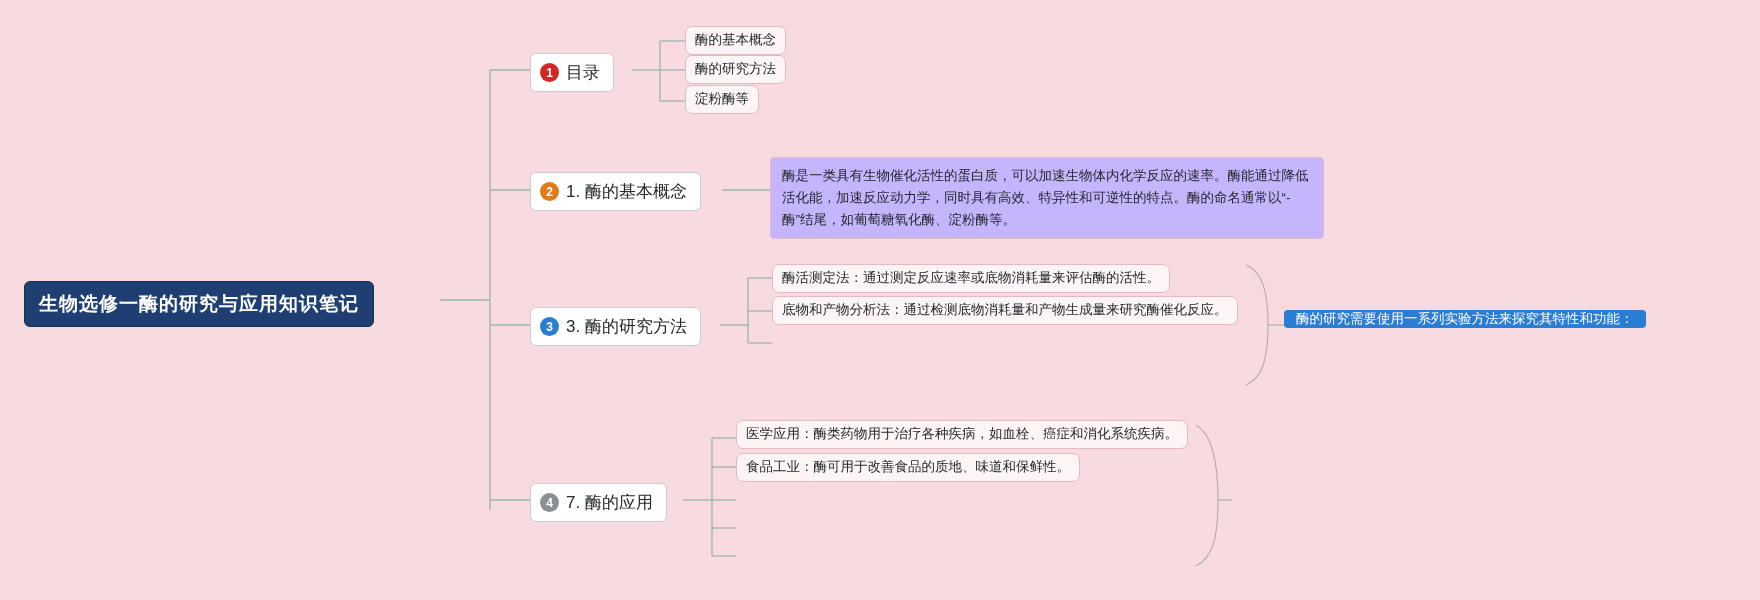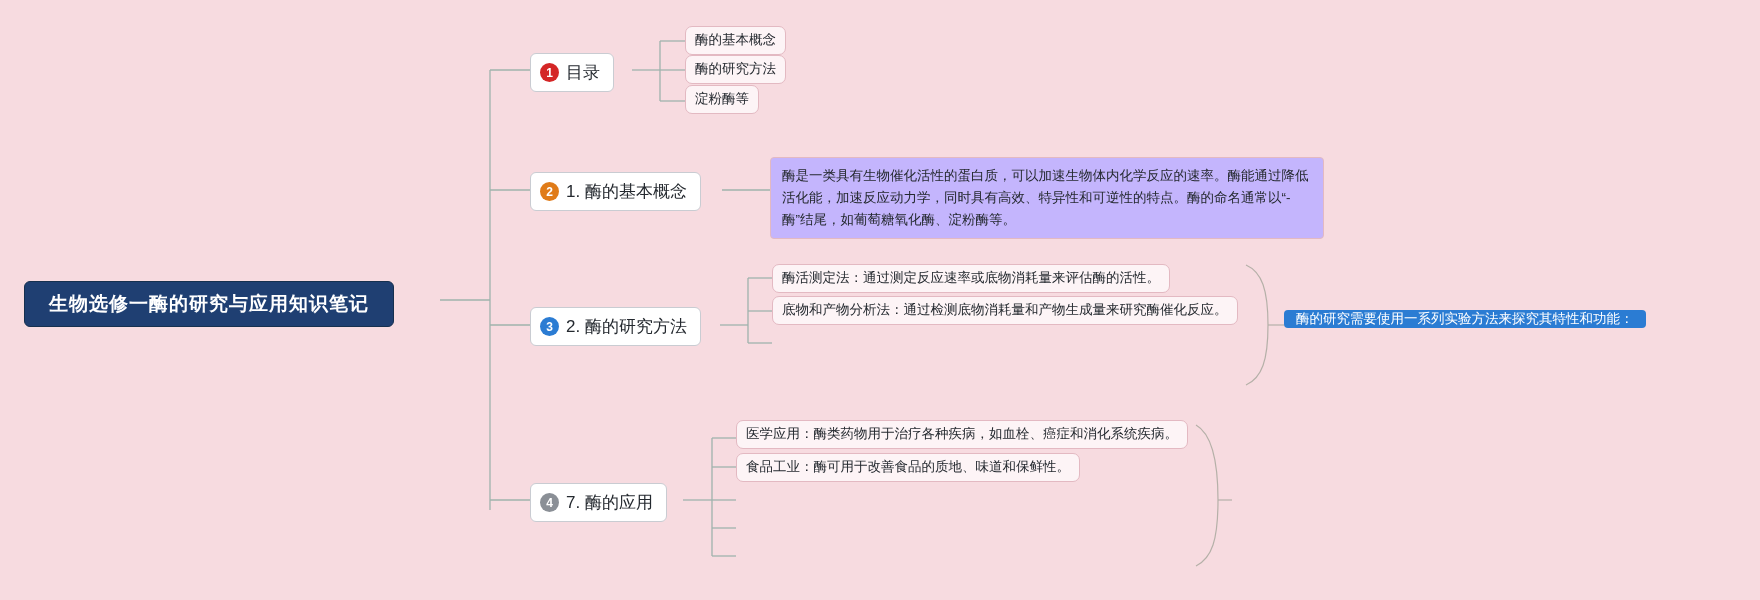--- a/index.html
+++ b/index.html
@@ -34,21 +34,21 @@
     align-items: center;
   }
   
   .root-node {
     background: #1f3f72;
     color: #ffffff;
     border: 1px solid #16304f;
     border-radius: 6px;
     font-size: 19px;
     font-weight: bold;
-    padding: 9px 24px;
+    padding: 9px 14px;
     letter-spacing: 1px;
     white-space: nowrap;
   }
   
   .l1-node {
     background: #ffffff;
     border: 1px solid #c9ccd2;
     border-radius: 6px;
     padding: 7px 13px 7px 9px;
     font-size: 17px;
@@ -158,21 +158,21 @@
   <div class="node leaf-node" style="left:685px; top:85px;">淀粉酶等</div>
 
   <div class="node l1-node" style="left:530px; top:172px;">
     <span class="badge" style="background:#e07b18">2</span>
     <span>1. 酶的基本概念</span>
   </div>
   <div class="para-node" style="position:absolute; left:770px; top:157px; width:530px;">酶是一类具有生物催化活性的蛋白质，可以加速生物体内化学反应的速率。酶能通过降低活化能，加速反应动力学，同时具有高效、特异性和可逆性的特点。酶的命名通常以“-酶”结尾，如葡萄糖氧化酶、淀粉酶等。</div>
 
   <div class="node l1-node" style="left:530px; top:307px;">
     <span class="badge" style="background:#2b7cd3">3</span>
-    <span>2. 酶的研究方法</span>
+    <span>3. 酶的研究方法</span>
   </div>
   <div class="node leaf-node" style="left:772px; top:264px;">酶活测定法：通过测定反应速率或底物消耗量来评估酶的活性。</div>
   <div class="node leaf-node" style="left:772px; top:296px;">底物和产物分析法：通过检测底物消耗量和产物生成量来研究酶催化反应。</div>
   <div class="node summary-node" style="left:1284px; top:310px;">酶的研究需要使用一系列实验方法来探究其特性和功能：</div>
 
   <div class="node l1-node" style="left:530px; top:483px;">
     <span class="badge" style="background:#8a8f96">4</span>
     <span>7. 酶的应用</span>
   </div>
   <div class="node leaf-node" style="left:736px; top:420px;">医学应用：酶类药物用于治疗各种疾病，如血栓、癌症和消化系统疾病。</div>

